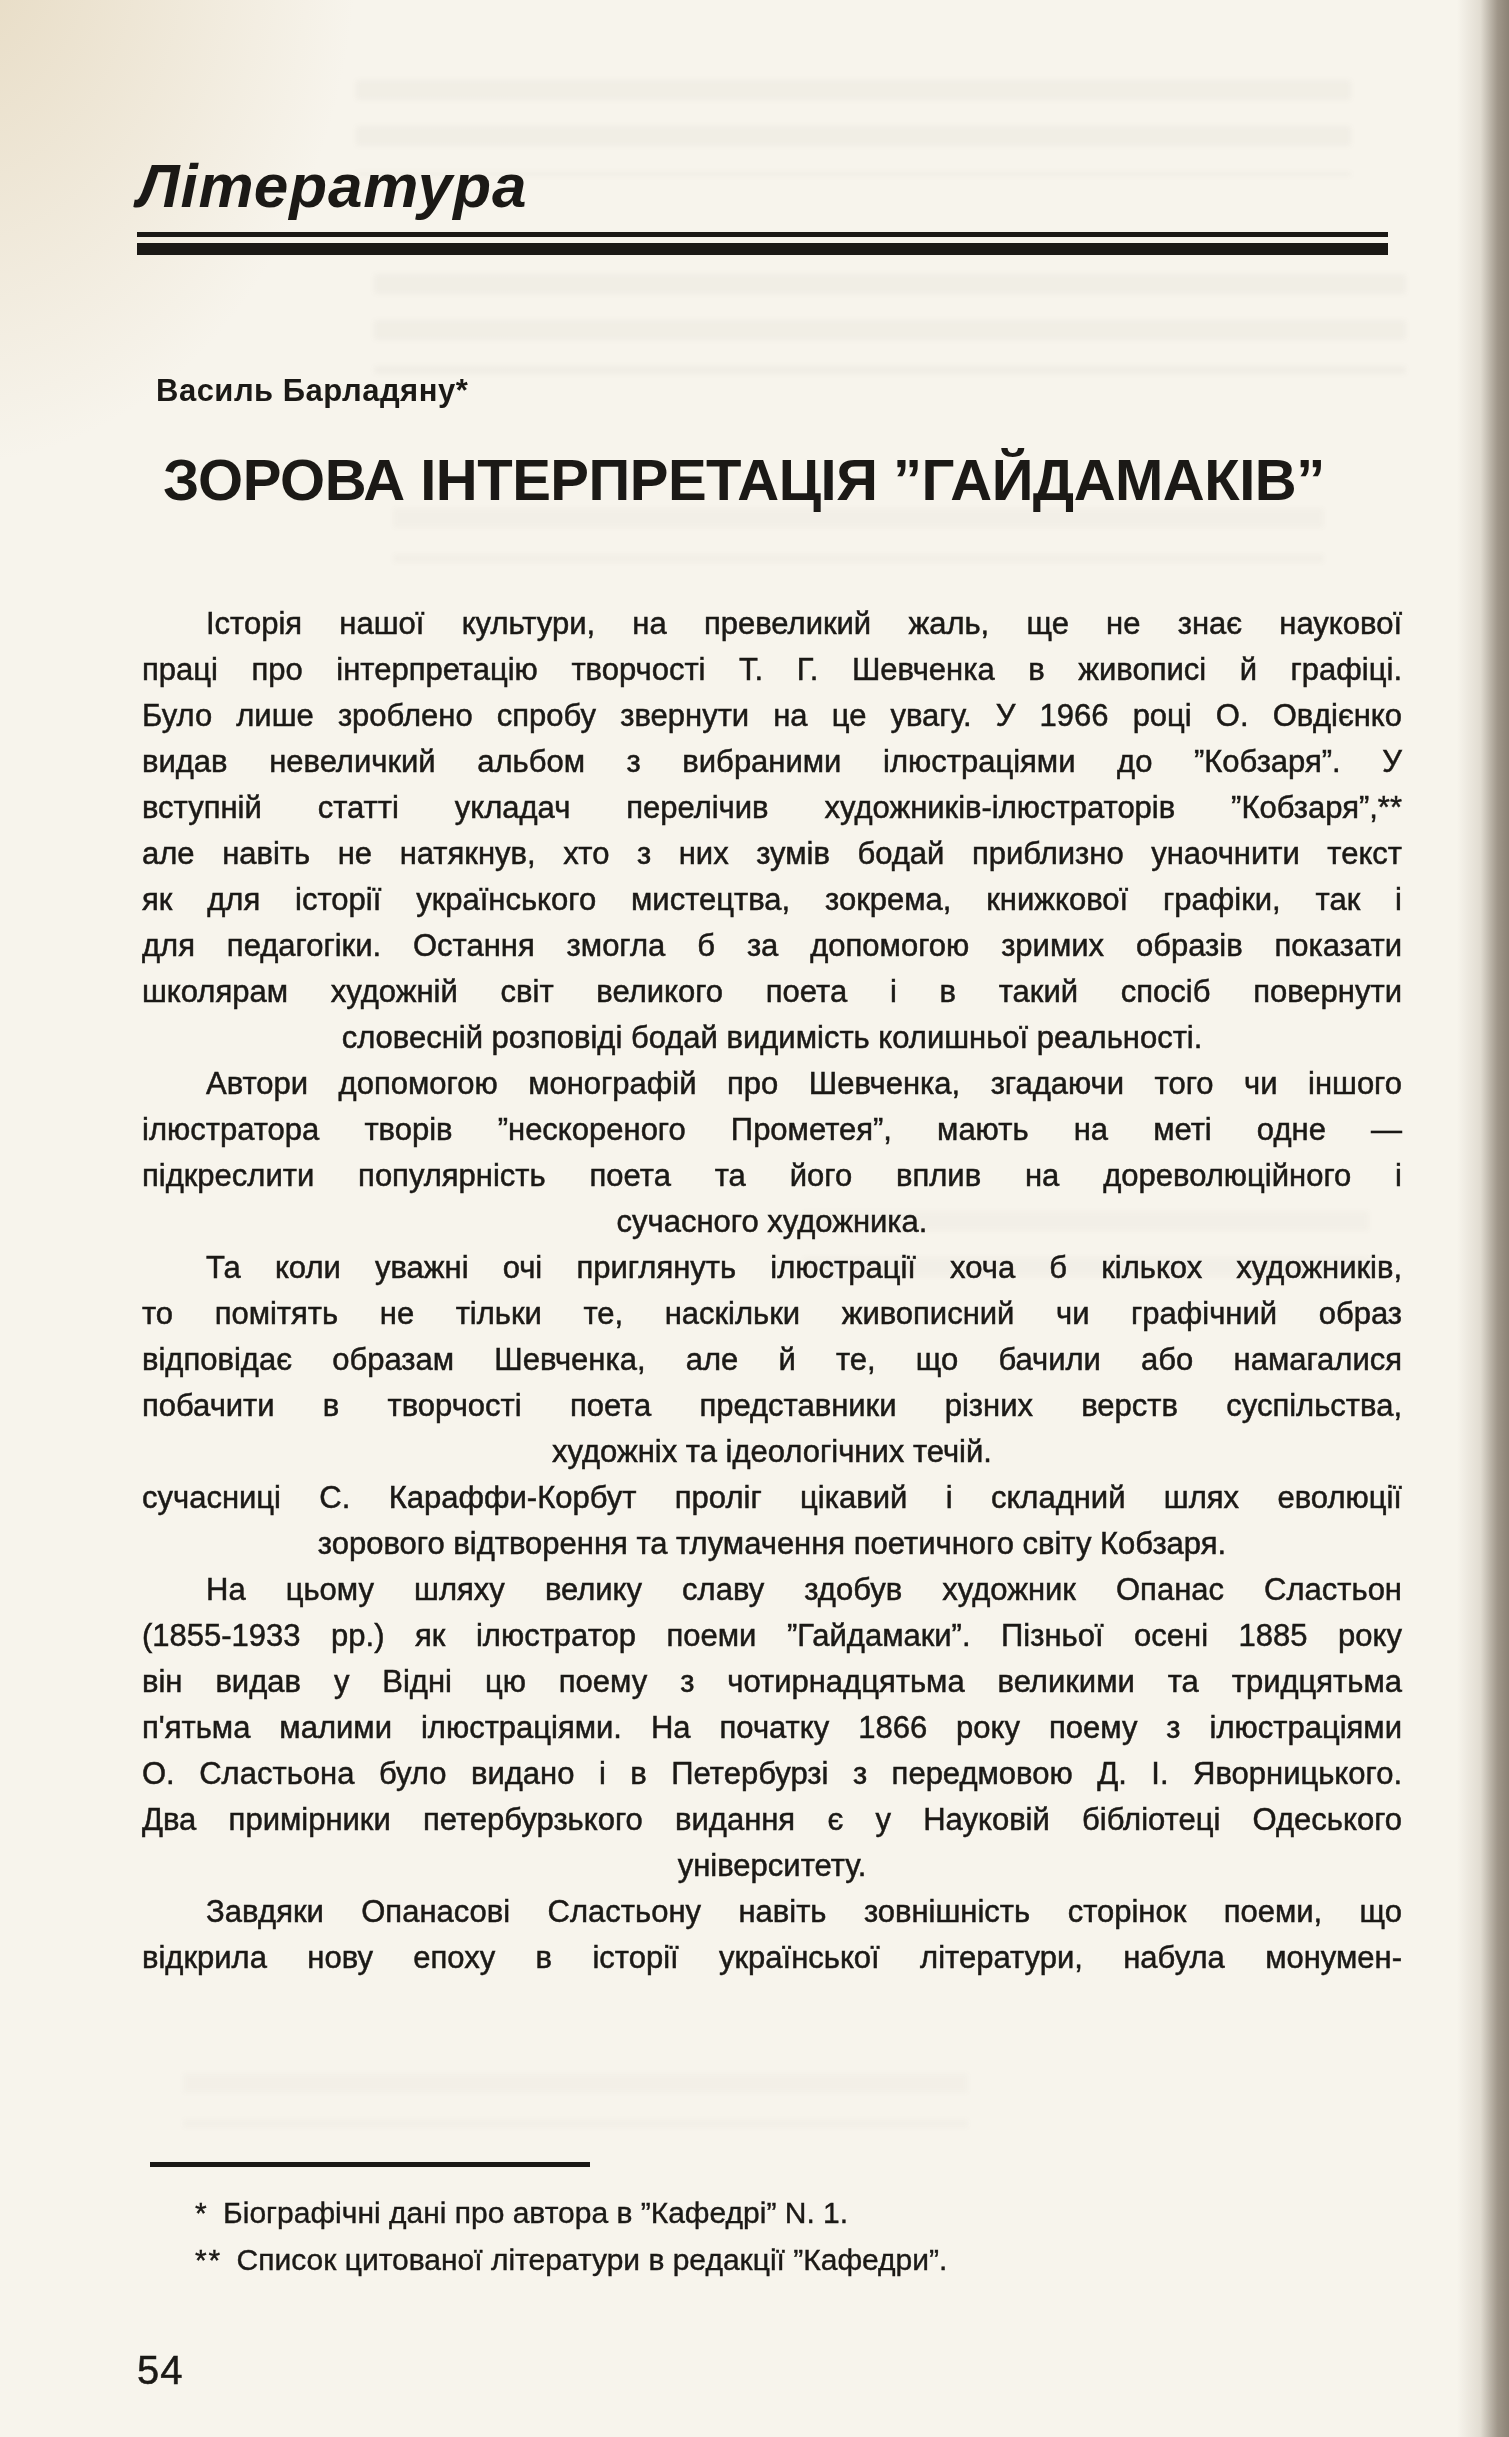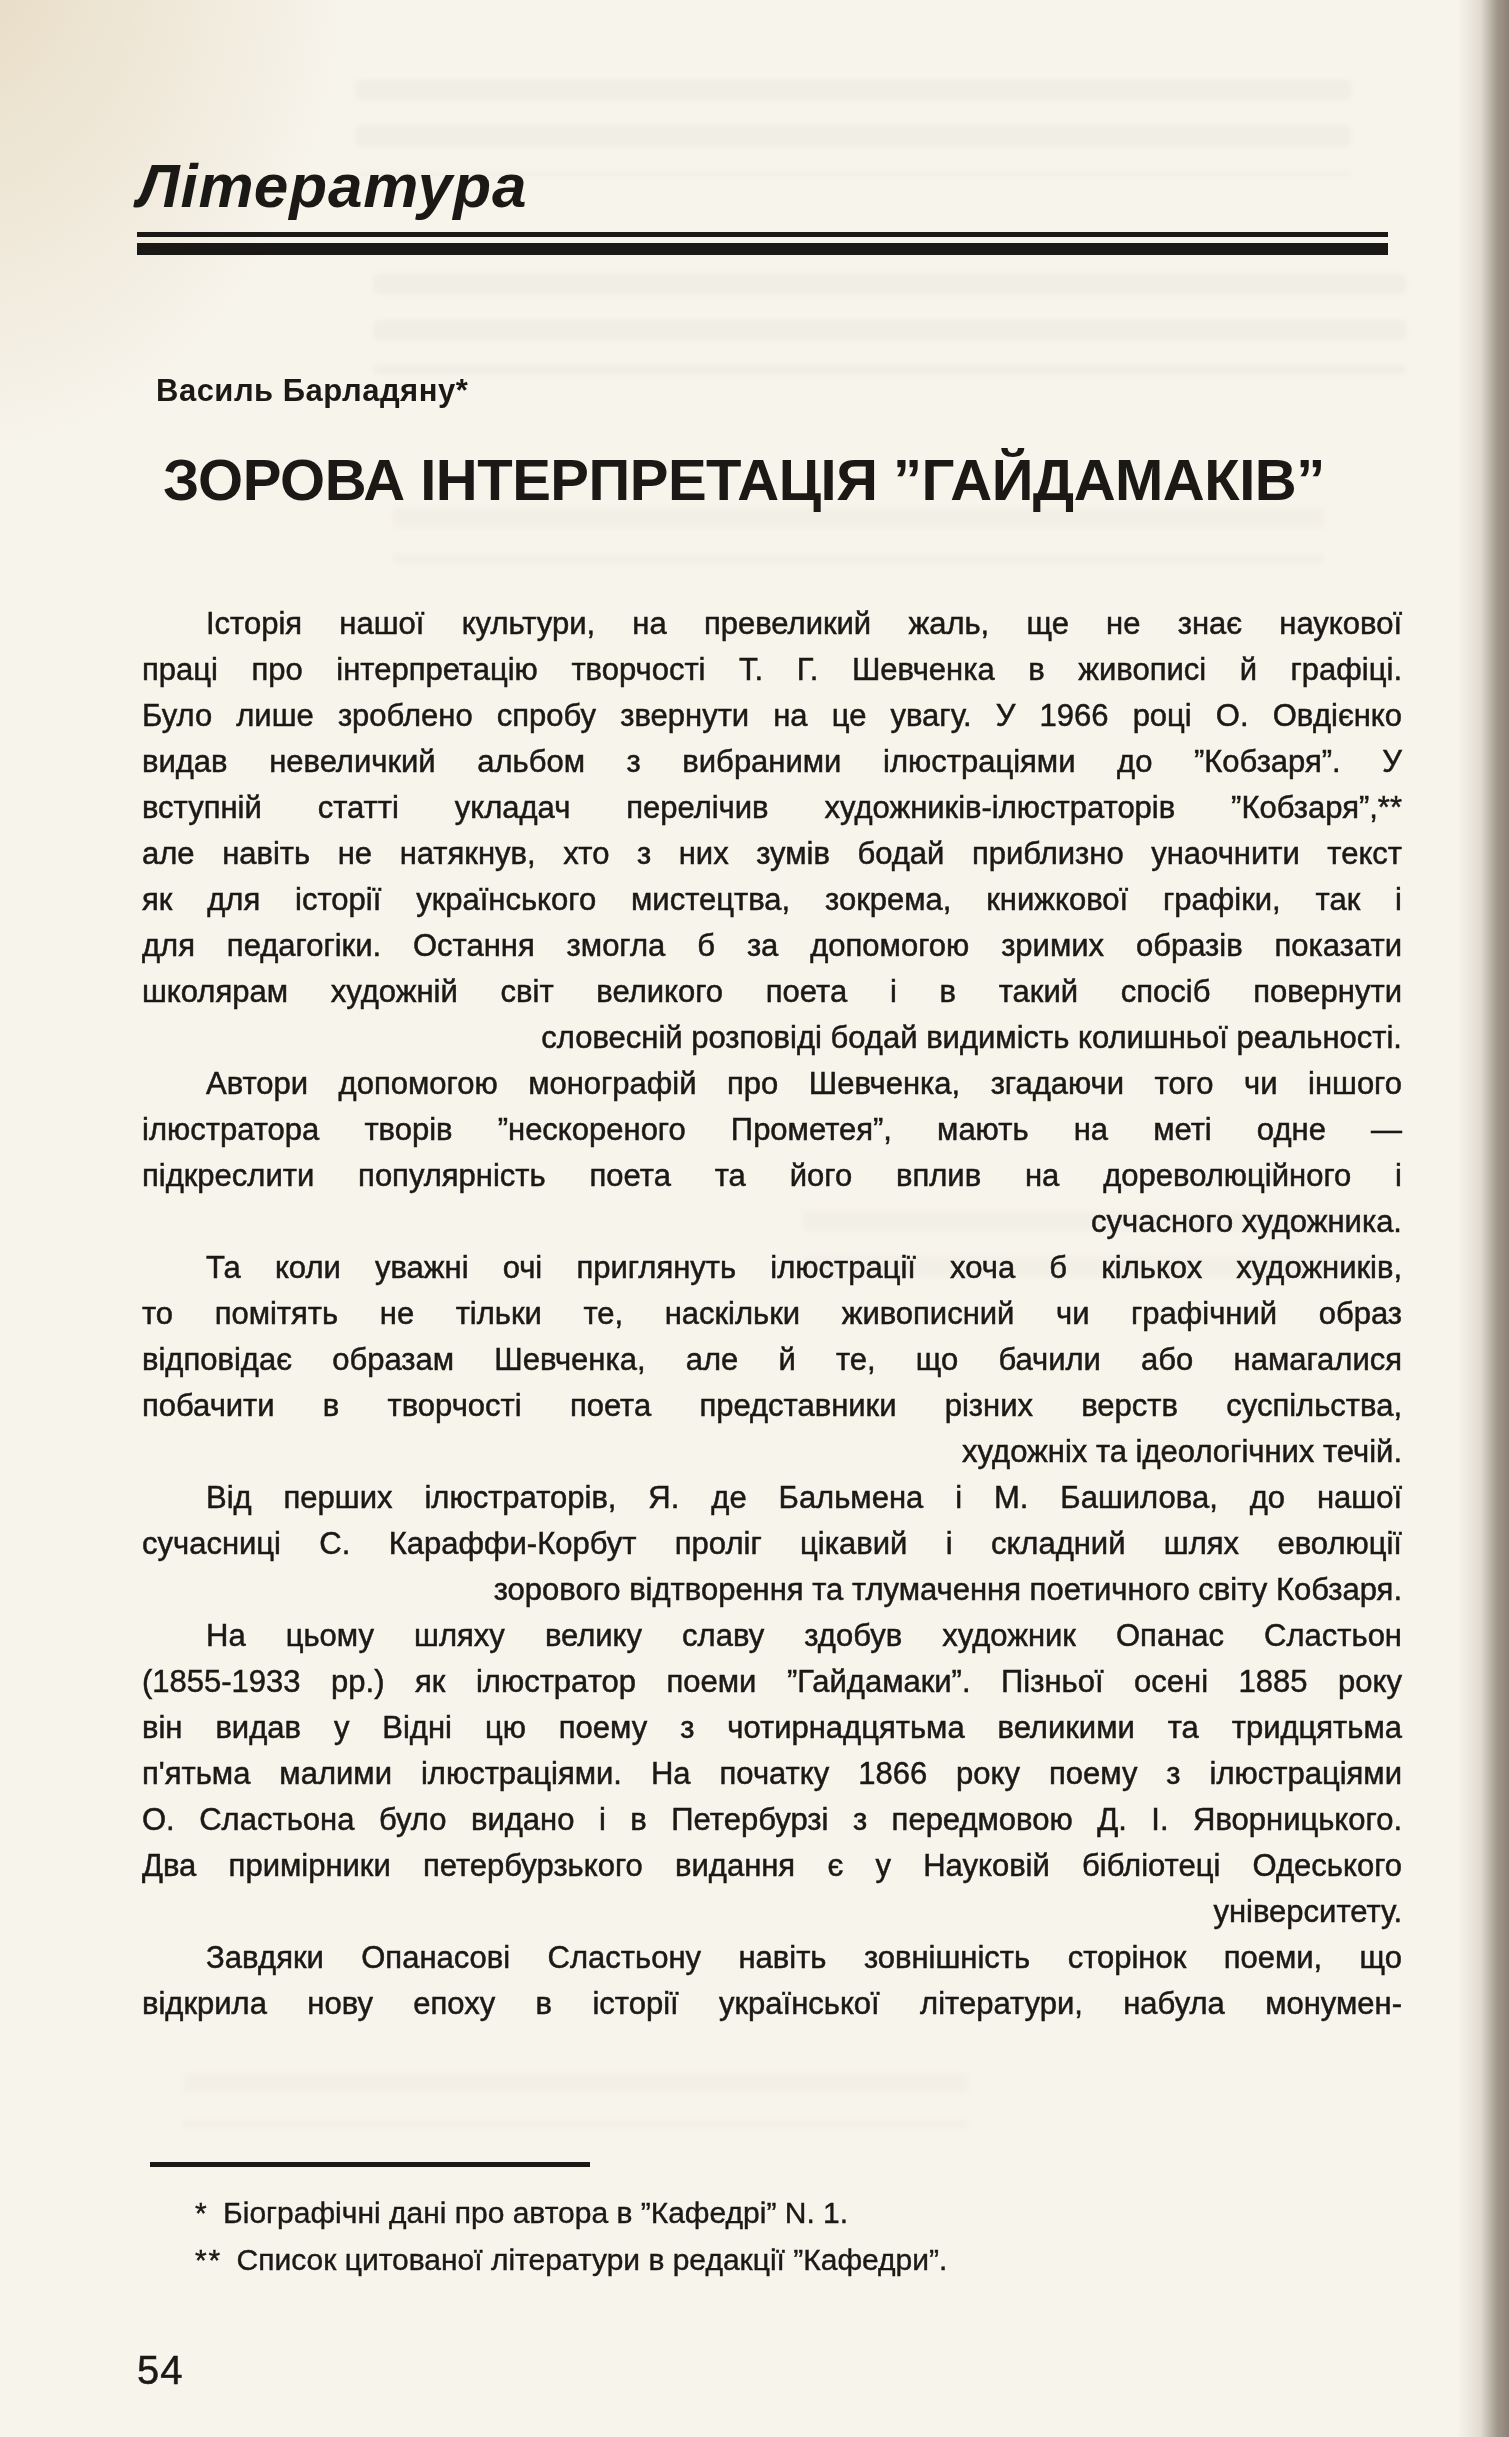--- a/index.html
+++ b/index.html
@@ -39,21 +39,21 @@
 
   .author{position:absolute;left:156px;top:373px;
     font-size:31px;font-weight:700;letter-spacing:0.5px;}
   .title{position:absolute;left:163px;top:446px;
     font-size:58px;font-weight:700;letter-spacing:-0.5px;white-space:nowrap;}
 
   
   .body-text{position:absolute;left:142px;top:601px;width:1260px;
     font-size:31px;line-height:46px;
     -webkit-text-stroke:0.5px var(--ink);}
-  .line{height:46px;text-align:right;}
+  .line{height:46px;text-align:center;}
   .line.just{text-align:justify;text-align-last:justify;}
   .line.first{text-indent:64px;}
 
   
   .fn-rule{position:absolute;left:150px;top:2162px;width:440px;height:4.6px;background:var(--ink);}
   .footnotes{position:absolute;left:195px;top:2189px;width:1004px;
     font-size:30px;line-height:47px;-webkit-text-stroke:0.4px var(--ink);}
   .fn{display:flex;}
   .fn .fn-marker{margin-right:14.6px;letter-spacing:1.8px;}
 
@@ -99,21 +99,20 @@
         <div class="line">сучасного художника.</div>
       </div>
       <div>
         <div class="line first just">Та коли уважні очі приглянуть ілюстрації хоча б кількох художників,</div>
         <div class="line just">то помітять не тільки те, наскільки живописний чи графічний образ</div>
         <div class="line just">відповідає образам Шевченка, але й те, що бачили або намагалися</div>
         <div class="line just">побачити в творчості поета представники різних верств суспільства,</div>
         <div class="line">художніх та ідеологічних течій.</div>
       </div>
       <div>
-        <div class="line first just">Від перших ілюстраторів, Я. де Бальмена і М. Башилова, до нашої</div>
         <div class="line just">сучасниці С. Караффи-Корбут проліг цікавий і складний шлях еволюції</div>
         <div class="line">зорового відтворення та тлумачення поетичного світу Кобзаря.</div>
       </div>
       <div>
         <div class="line first just">На цьому шляху велику славу здобув художник Опанас Сластьон</div>
         <div class="line just">(1855-1933 рр.) як ілюстратор поеми ”Гайдамаки”. Пізньої осені 1885 року</div>
         <div class="line just">він видав у Відні цю поему з чотирнадцятьма великими та тридцятьма</div>
         <div class="line just">п'ятьма малими ілюстраціями. На початку 1866 року поему з ілюстраціями</div>
         <div class="line just">О. Сластьона було видано і в Петербурзі з передмовою Д. І. Яворницького.</div>
         <div class="line just">Два примірники петербурзького видання є у Науковій бібліотеці Одеського</div>

